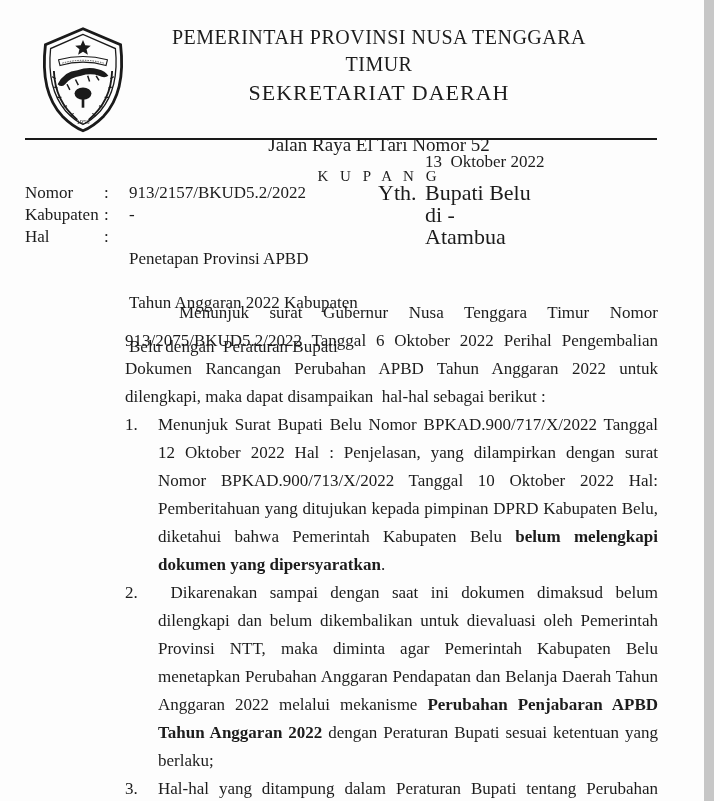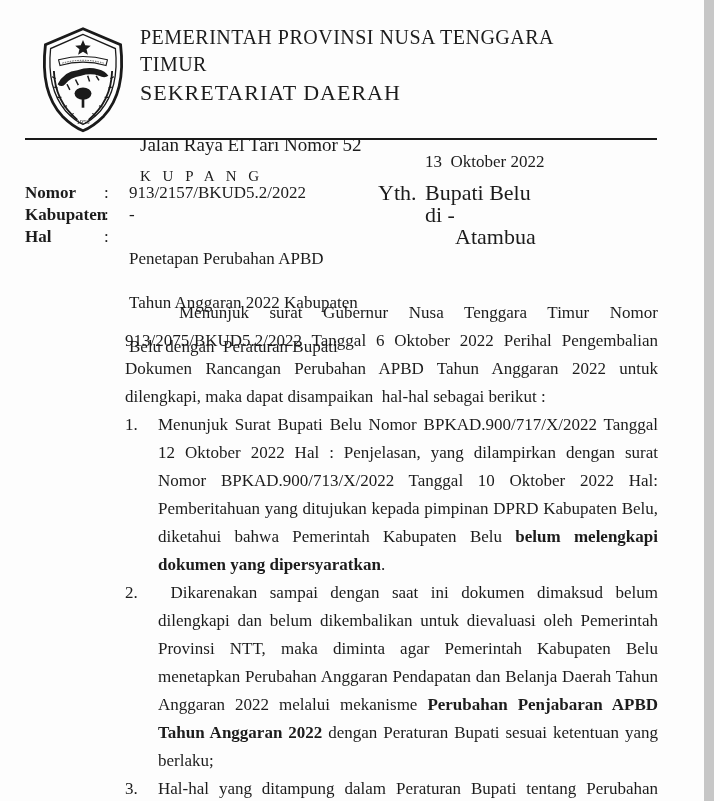--- a/index.html
+++ b/index.html
@@ -13,48 +13,48 @@
     color:#1c1c1c;
   }
   .scan-strip {
     position:absolute; top:0; left:704px; width:10px; height:801px;
     background:#c6c6c6;
   }
   .emblem {
     position:absolute; left:36px; top:26px; width:94px; height:108px;
   }
   .head-text {
-    position:absolute; left:140px; top:24px; width:478px; 
+    position:absolute; left:140px; top:24px; width:478px; text-align:center;
   }
   .org  { font-size:20px; line-height:27px; letter-spacing:0.5px; }
   .dept { font-size:22px; line-height:29px; font-weight:normal; letter-spacing:1px; }
   .addr { font-size:19px; line-height:27px;margin-top:24px; }
   .city { font-size:15px; line-height:24px; letter-spacing:4px; margin-top:6px; }
   .rule {
     position:absolute; left:25px; top:138px; width:632px; height:0;
     border-top:2px solid #1a1a1a;
   }
   .date {
     position:absolute; left:425px; top:152px;
     font-size:17px; white-space:pre;
   }
   .meta-left {
     position:absolute; left:25px; top:182px; width:345px;
     font-size:17px; line-height:22px;
   }
   .meta-row { display:flex; align-items:flex-start; }
-  .mlabel { width:79px;font-weight:bold; }
+  .mlabel { width:79px; }
   .mcolon { width:25px; }
   .mvalue { flex:1; white-space:pre-line; }
   .recipient {
     position:absolute; left:378px; top:182px;
     font-size:22px; line-height:22px; display:flex;
   }
   .salutation { width:47px; }
-  .recip-city { margin-left:30px; }
+  .recip-city { }
   .body-block {
     position:absolute; left:125px; top:299px; width:533px;
     font-size:17px; line-height:28px; text-align:justify;
   }
   .opening { text-indent:54px; }
   .items { list-style:none; }
   .items li { position:relative; padding-left:33px; }
   .items .num { position:absolute; left:0; top:0; }
   .bold { font-weight:bold; }
 </style>
@@ -102,21 +102,21 @@
     </div>
     <div class="meta-row">
       <span class="mlabel">Kabupaten</span>
       <span class="mcolon">:</span>
       <span class="mvalue">-</span>
     </div>
     <div class="meta-row">
       <span class="mlabel">Hal</span>
       <span class="mcolon">:</span>
       <span class="mvalue">
-        <span>Penetapan Perubahan APBD</span><br>
+        <span>Penetapan Provinsi APBD</span><br>
         <span>Tahun Anggaran 2022 Kabupaten</span><br>
         <span>Belu dengan&nbsp; Peraturan Bupati</span>
       </span>
     </div>
   </div>
 
   <div class="recipient">
     <span class="salutation">Yth.</span>
     <span>
       <span>Bupati Belu</span><br>

